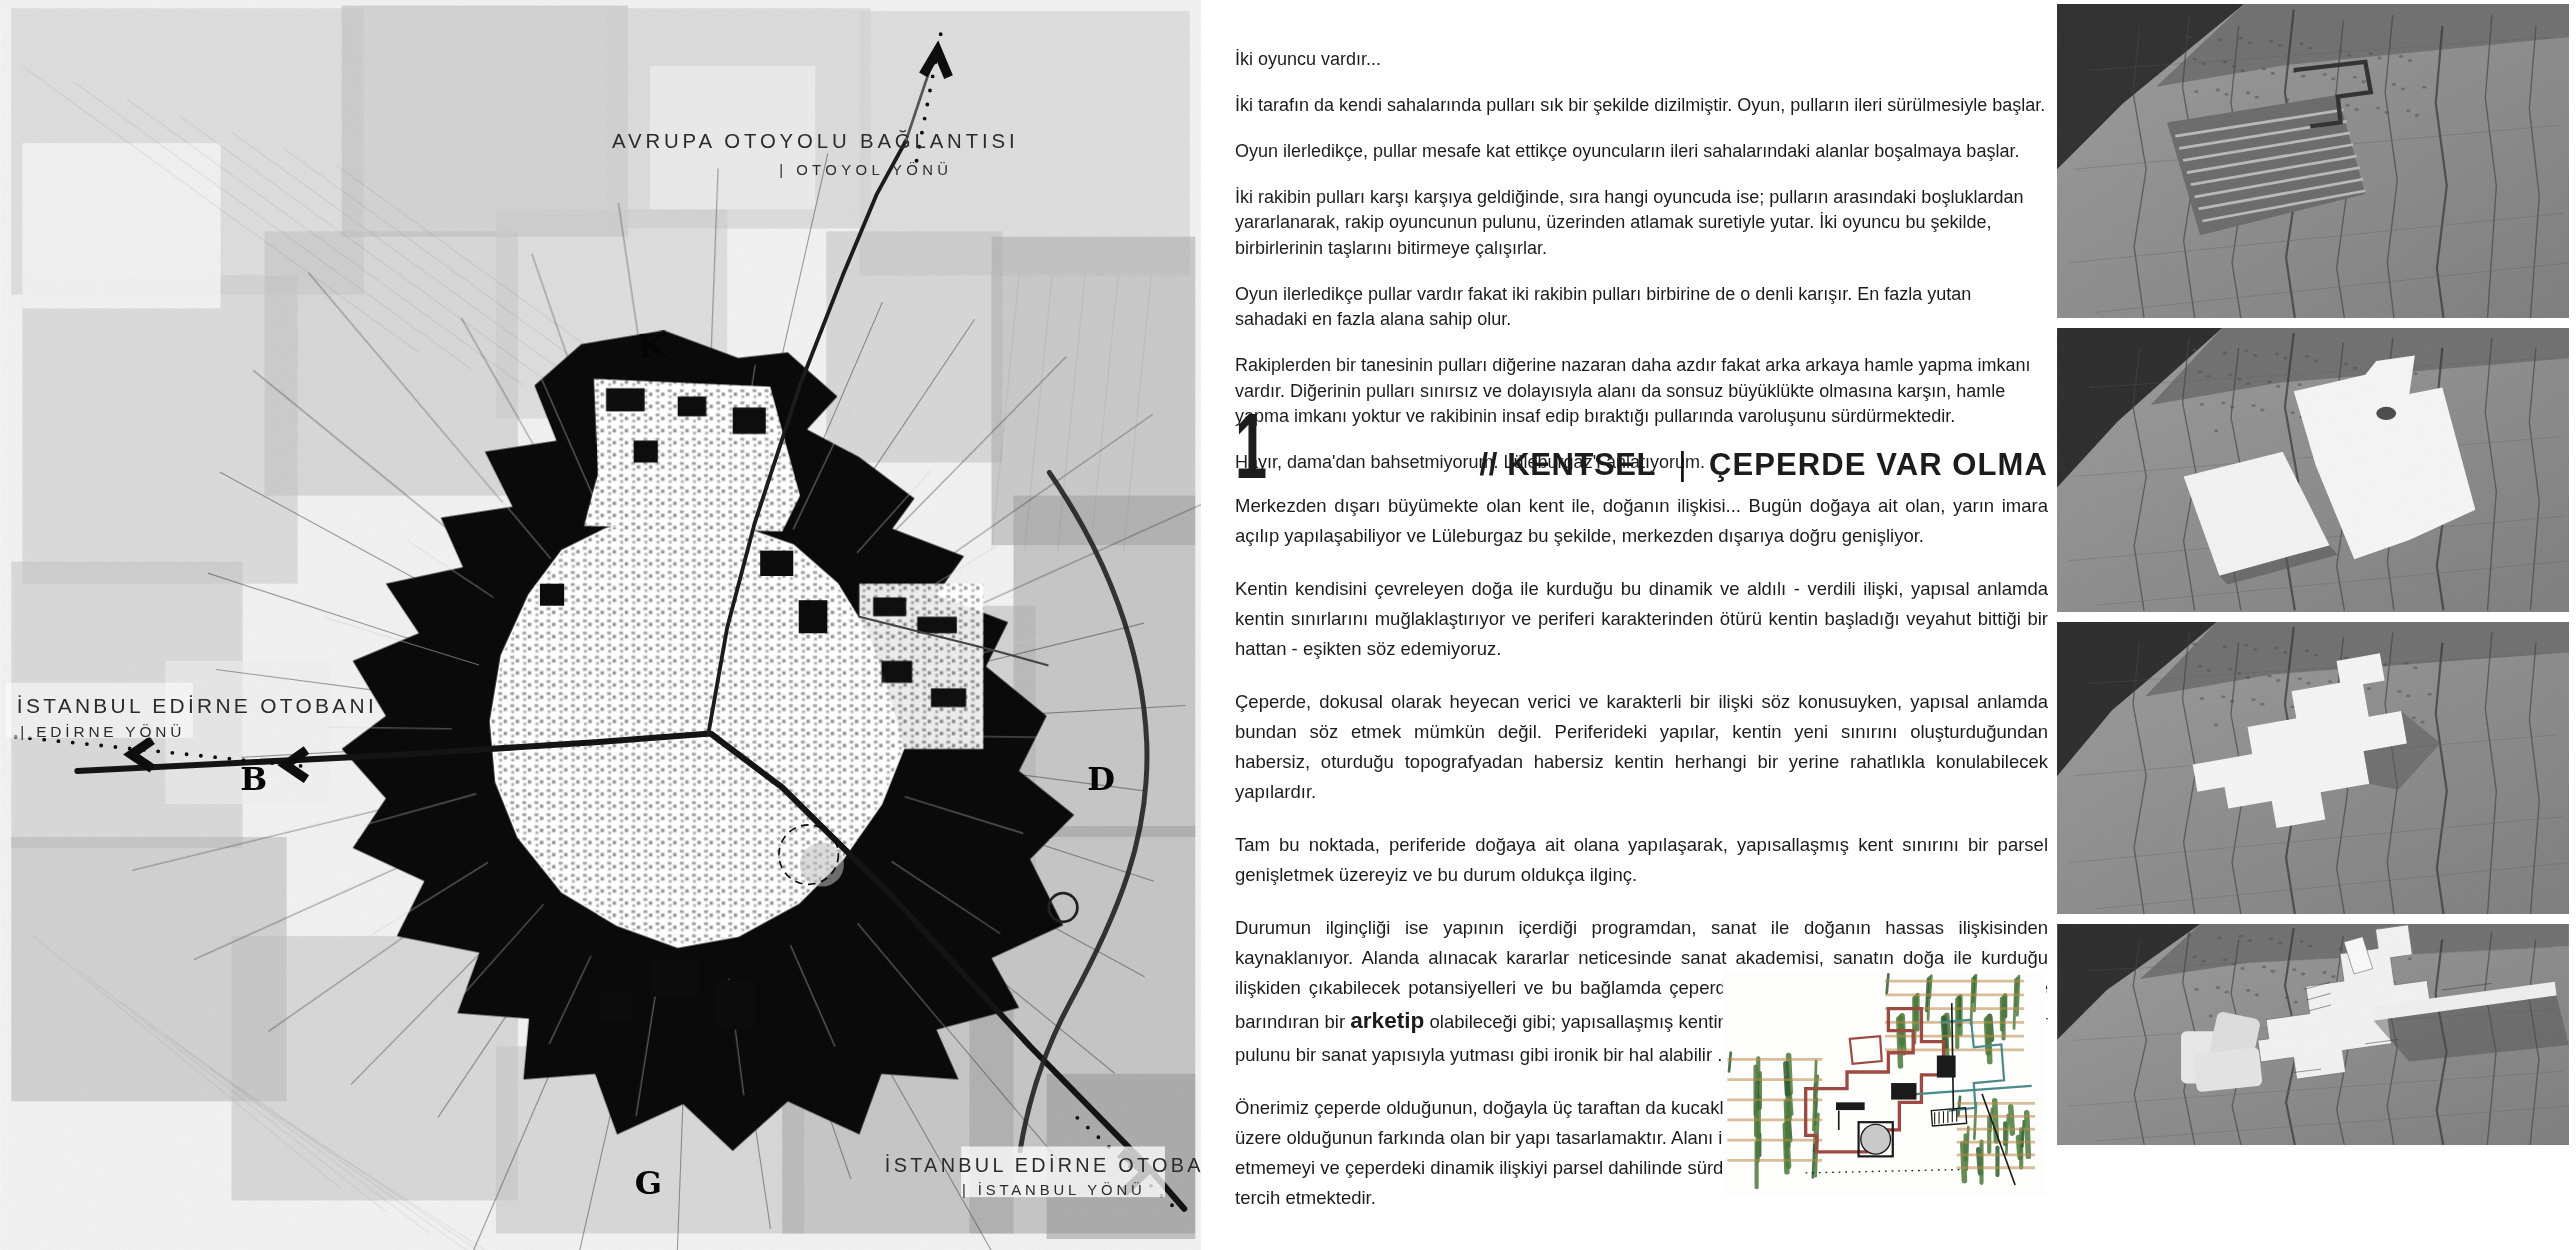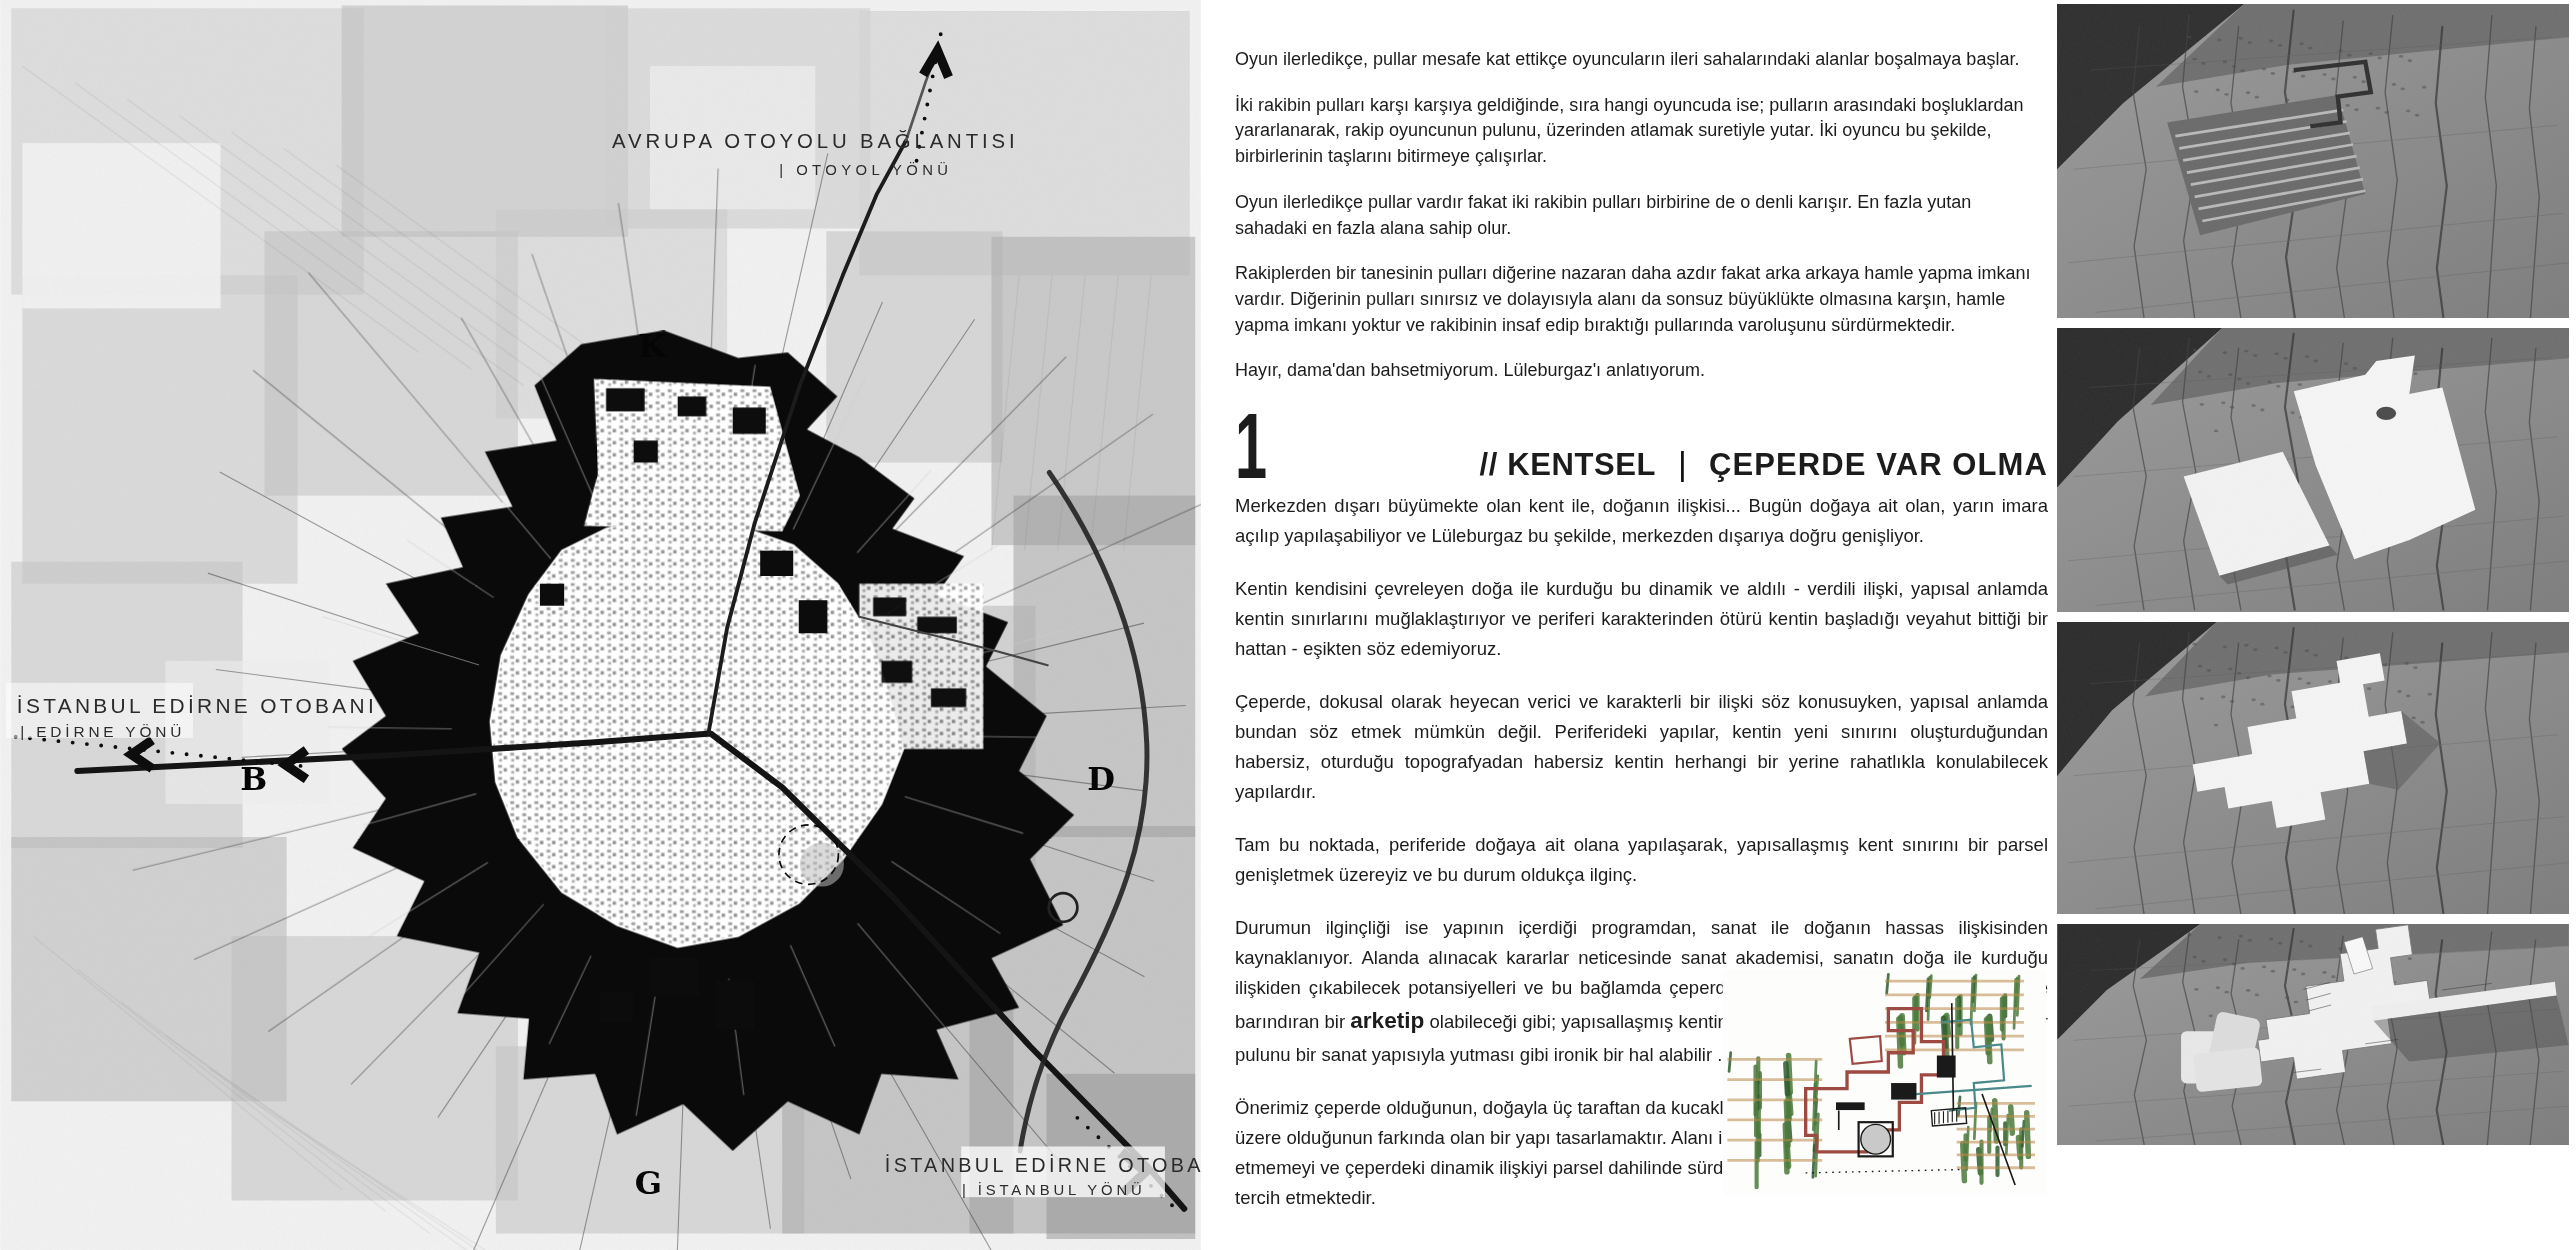--- a/index.html
+++ b/index.html
@@ -302,20 +302,22 @@
   <text class="maplabel" x="2080" y="2170" font-size="27" letter-spacing="7" text-anchor="end" fill="#3a3a3a">| İSTANBUL YÖNÜ</text>
 
   <text class="dirletter" x="1158" y="648">K</text>
   <text class="dirletter" x="436" y="1434">B</text>
   <text class="dirletter" x="1974" y="1434">D</text>
   <text class="dirletter" x="1152" y="2168">G</text>
 </svg>
 </div>
 
 <div class="abs" id="intro-col">
+  <p>İki oyuncu vardır...</p>
+  <p>İki tarafın da kendi sahalarında pulları sık bir şekilde dizilmiştir. Oyun, pulların ileri sürülmesiyle başlar.</p>
   <p>Oyun ilerledikçe, pullar mesafe kat ettikçe oyuncuların ileri sahalarındaki alanlar boşalmaya başlar.</p>
   <p>İki rakibin pulları karşı karşıya geldiğinde, sıra hangi oyuncuda ise; pulların arasındaki boşluklardan yararlanarak, rakip oyuncunun pulunu, üzerinden atlamak suretiyle yutar. İki oyuncu bu şekilde, birbirlerinin taşlarını bitirmeye çalışırlar.</p>
   <p>Oyun ilerledikçe pullar vardır fakat iki rakibin pulları birbirine de o denli karışır. En fazla yutan sahadaki en fazla alana sahip olur.</p>
   <p>Rakiplerden bir tanesinin pulları diğerine nazaran daha azdır fakat arka arkaya hamle yapma imkanı vardır. Diğerinin pulları sınırsız ve dolayısıyla alanı da sonsuz büyüklükte olmasına karşın, hamle yapma imkanı yoktur ve rakibinin insaf edip bıraktığı pullarında varoluşunu sürdürmektedir.</p>
   <p>Hayır, dama'dan bahsetmiyorum. Lüleburgaz'ı anlatıyorum.</p>
 </div>
 
 <div class="abs" id="sec-head">
   <div class="num1">1</div>
   <div class="title">

